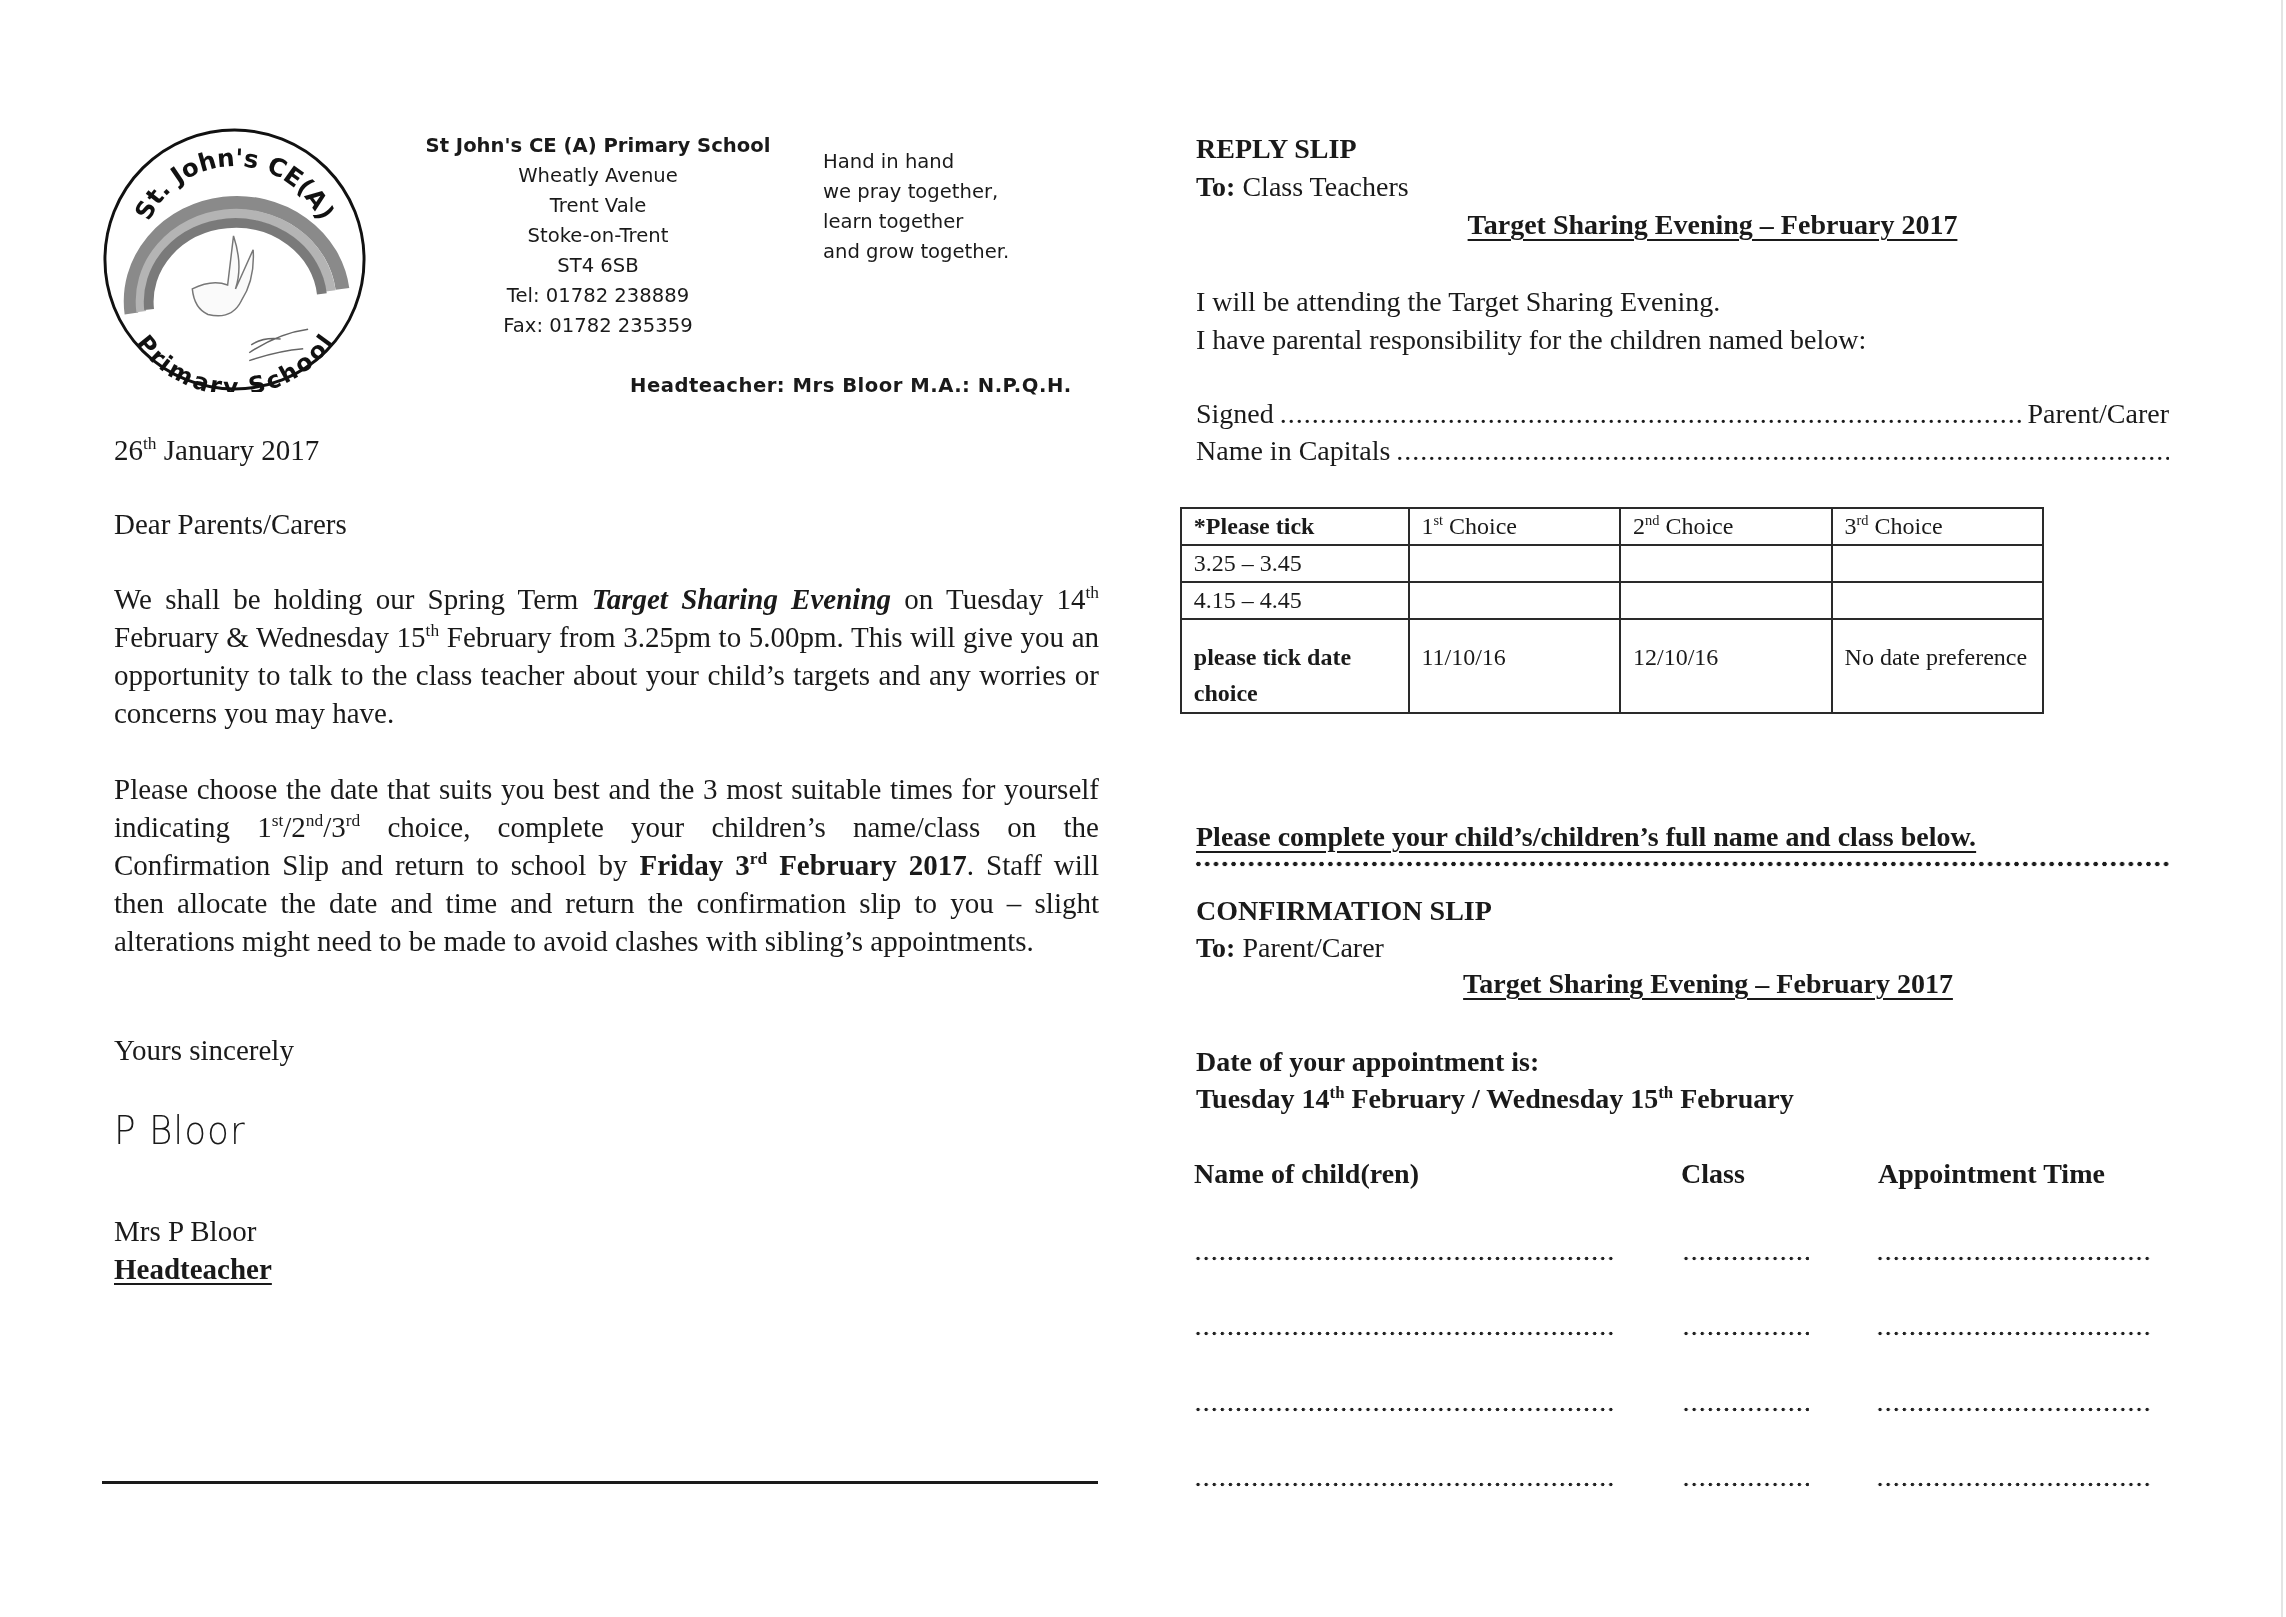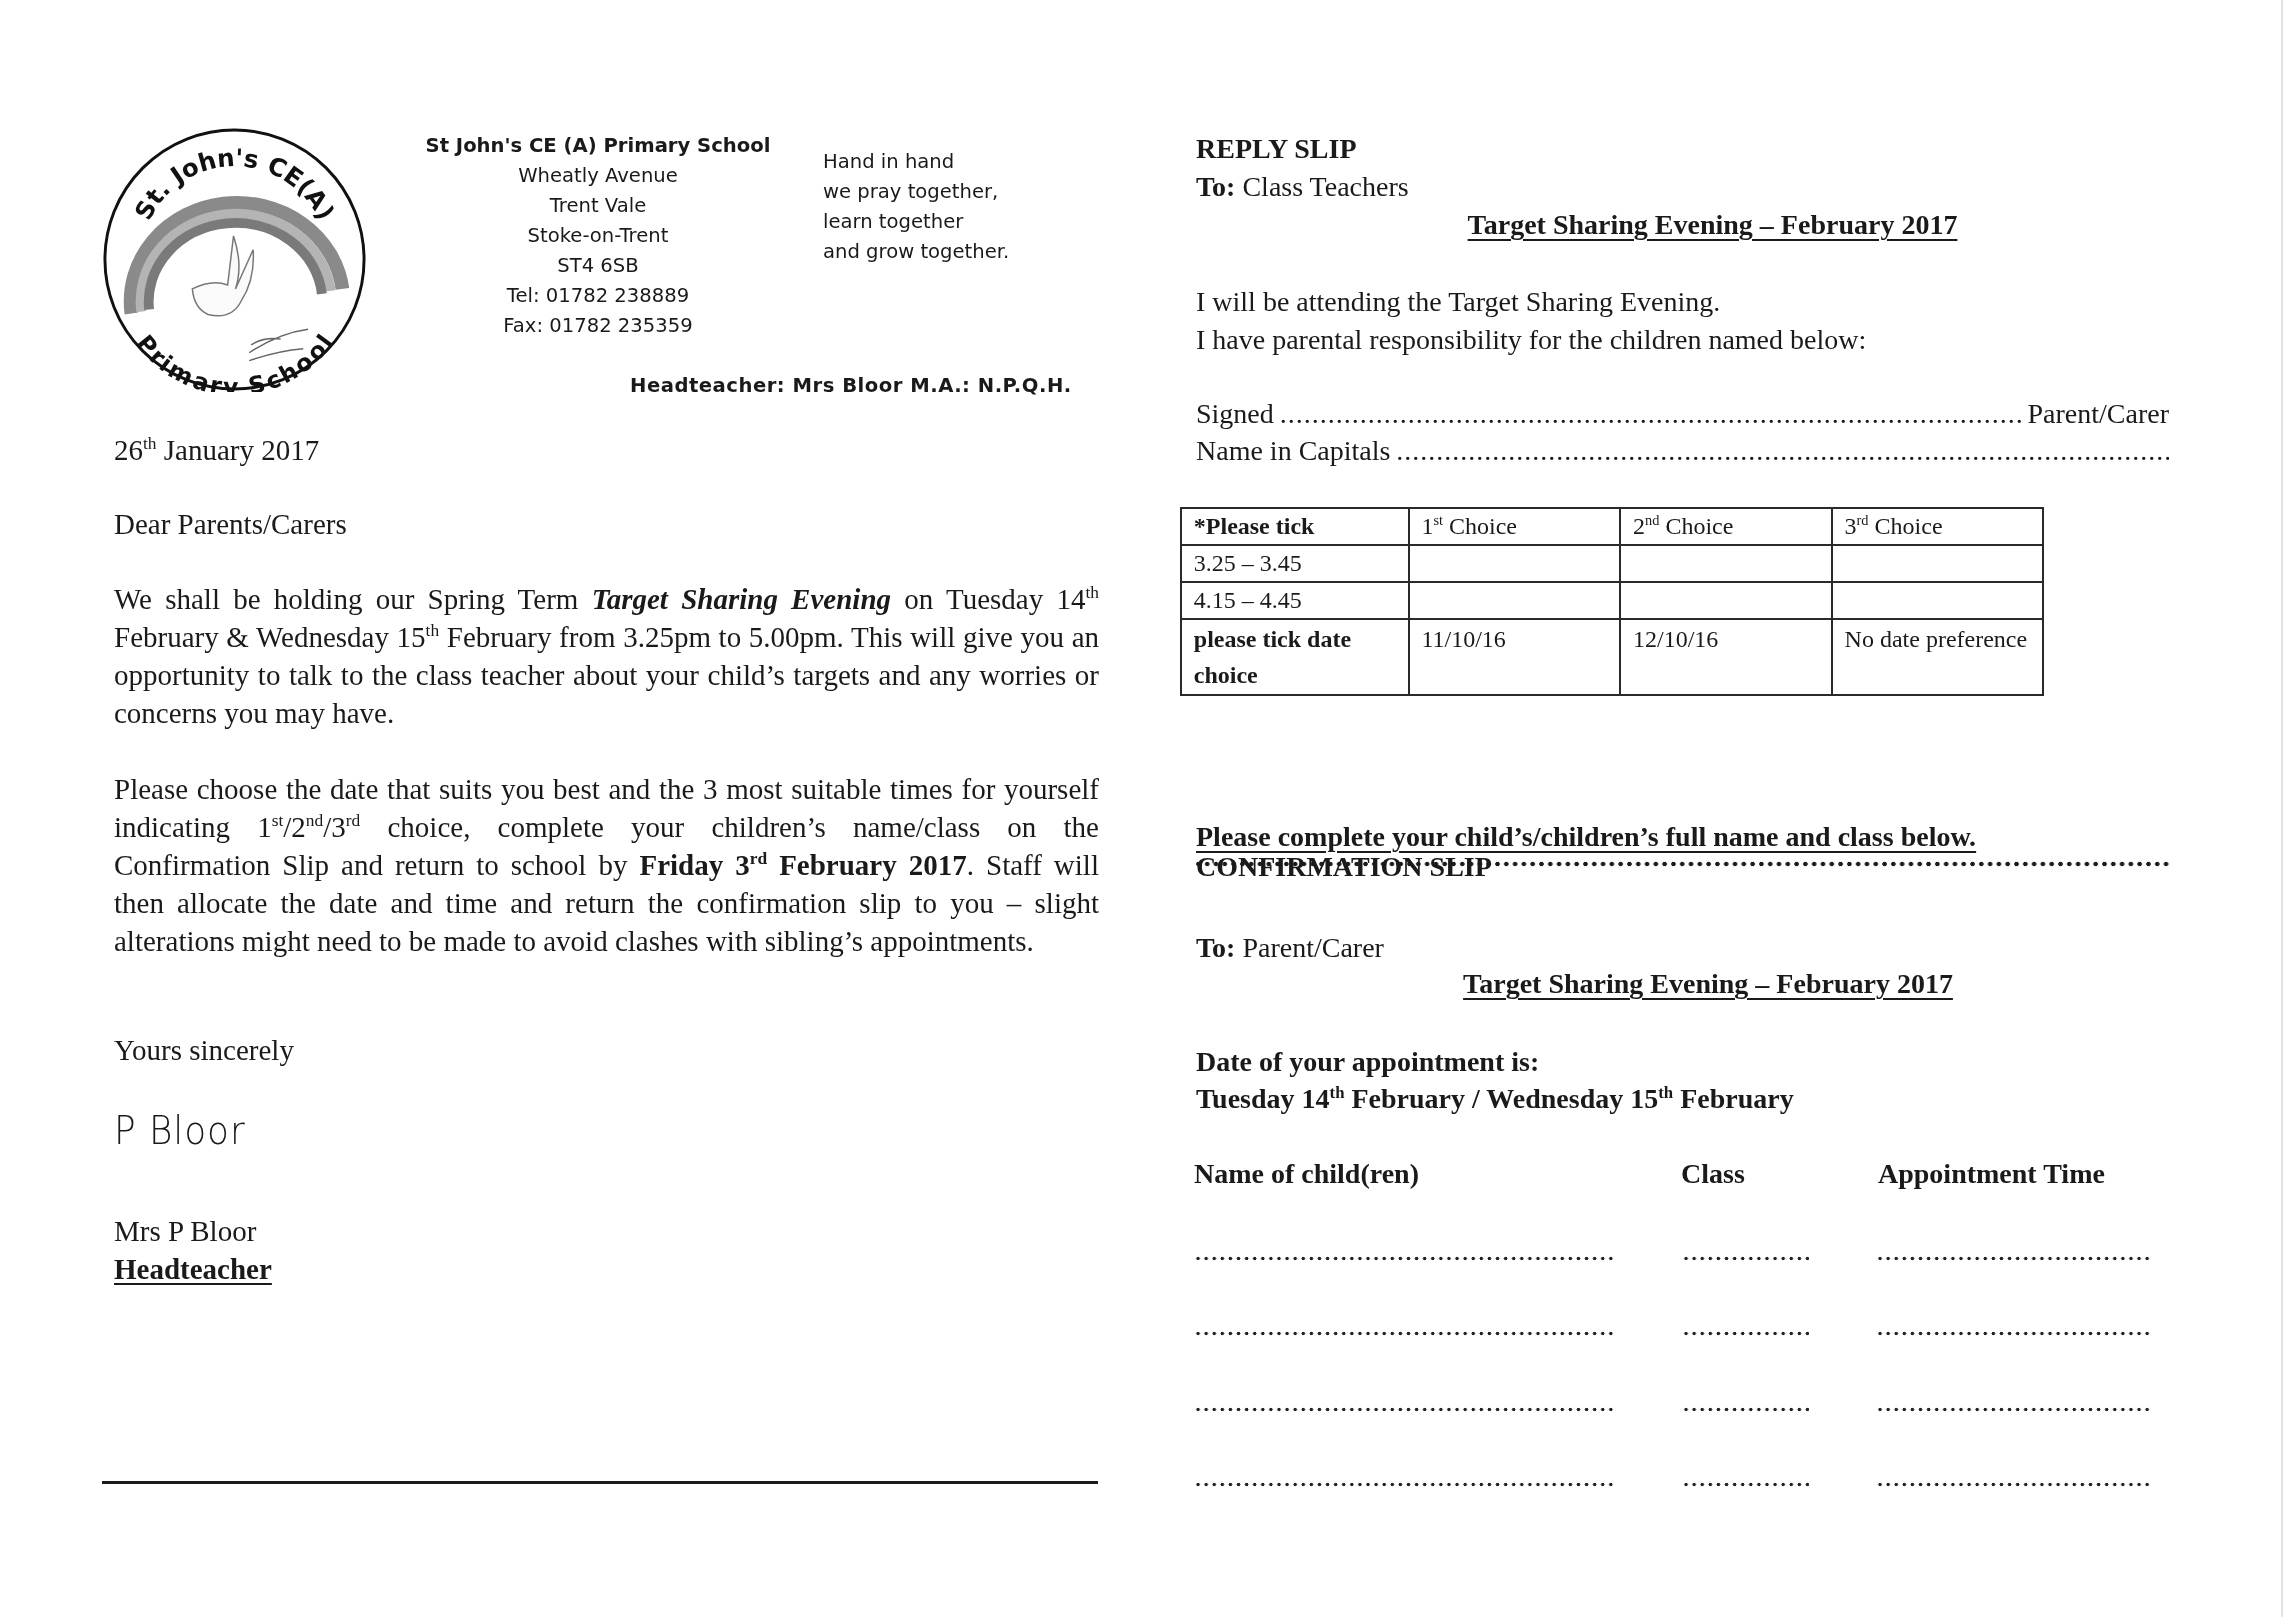--- a/index.html
+++ b/index.html
@@ -42,27 +42,27 @@
   .name-row { top: 432px; width: 973px; display: flex; align-items: center; }
   .dots { flex: 1; overflow: hidden; white-space: nowrap; letter-spacing: 1px; margin: 0 5.9px; }
   .dots::after { content: "........................................................................................................................................................................................................................"; }
 
   .tick-table { position: absolute; left: 1180px; top: 507px; border-collapse: collapse; font-size: 24px; }
   .tick-table td { border: 2px solid #2a2a2a; padding: 0 11.8px; height: 35px; line-height: 35px; vertical-align: top; }
   .tick-table td.c0 { width: 202px; }
   .tick-table td.cn { width: 186px; }
   .tick-table tr.hdr td.cn { text-align: left; margin-top: 20px; }
   .tick-table tr.hdr td.c0 { font-weight: bold; }
-  .tick-table tr.date-row td { height: 73px; line-height: 36px; padding-top: 1px; }
+  .tick-table tr.date-row td { height: 73px; line-height: 36px; padding-top: 19px; }
   .tick-table tr.date-row td.c0 { font-weight: bold; }
 
   .complete-note { top: 818px; font-weight: bold; text-decoration: underline; text-underline-offset: 4.9px; text-decoration-thickness: 2px; }
   .divider-dots { position: absolute; left: 1194px; top: 861px; width: 976px; height: 5.9px; overflow: hidden;
                   background-image: radial-gradient(circle, #1a1a1a 2px, transparent 2.4px); background-size: 8.8px 5.9px; background-repeat: repeat-x; }
-  .conf-title { top: 848px; font-weight: bold; font-family: Liberation Serif, serif; }
+  .conf-title { top: 892px; font-weight: bold; font-family: Liberation Serif, serif; }
   .conf-to { top: 929px; }
   .conf-event { top: 968px; padding-left: 24.5px; }
   .appt-label { top: 1043px; font-weight: bold; }
   .appt-dates { top: 1080px; font-weight: bold; }
   .col-head { top: 1155px; font-weight: bold; }
   .col-name { left: 1194px; }
   .col-class { left: 1681px; }
   .col-time { left: 1878px; }
 
   .fill-line { position: absolute; height: 4.9px;

